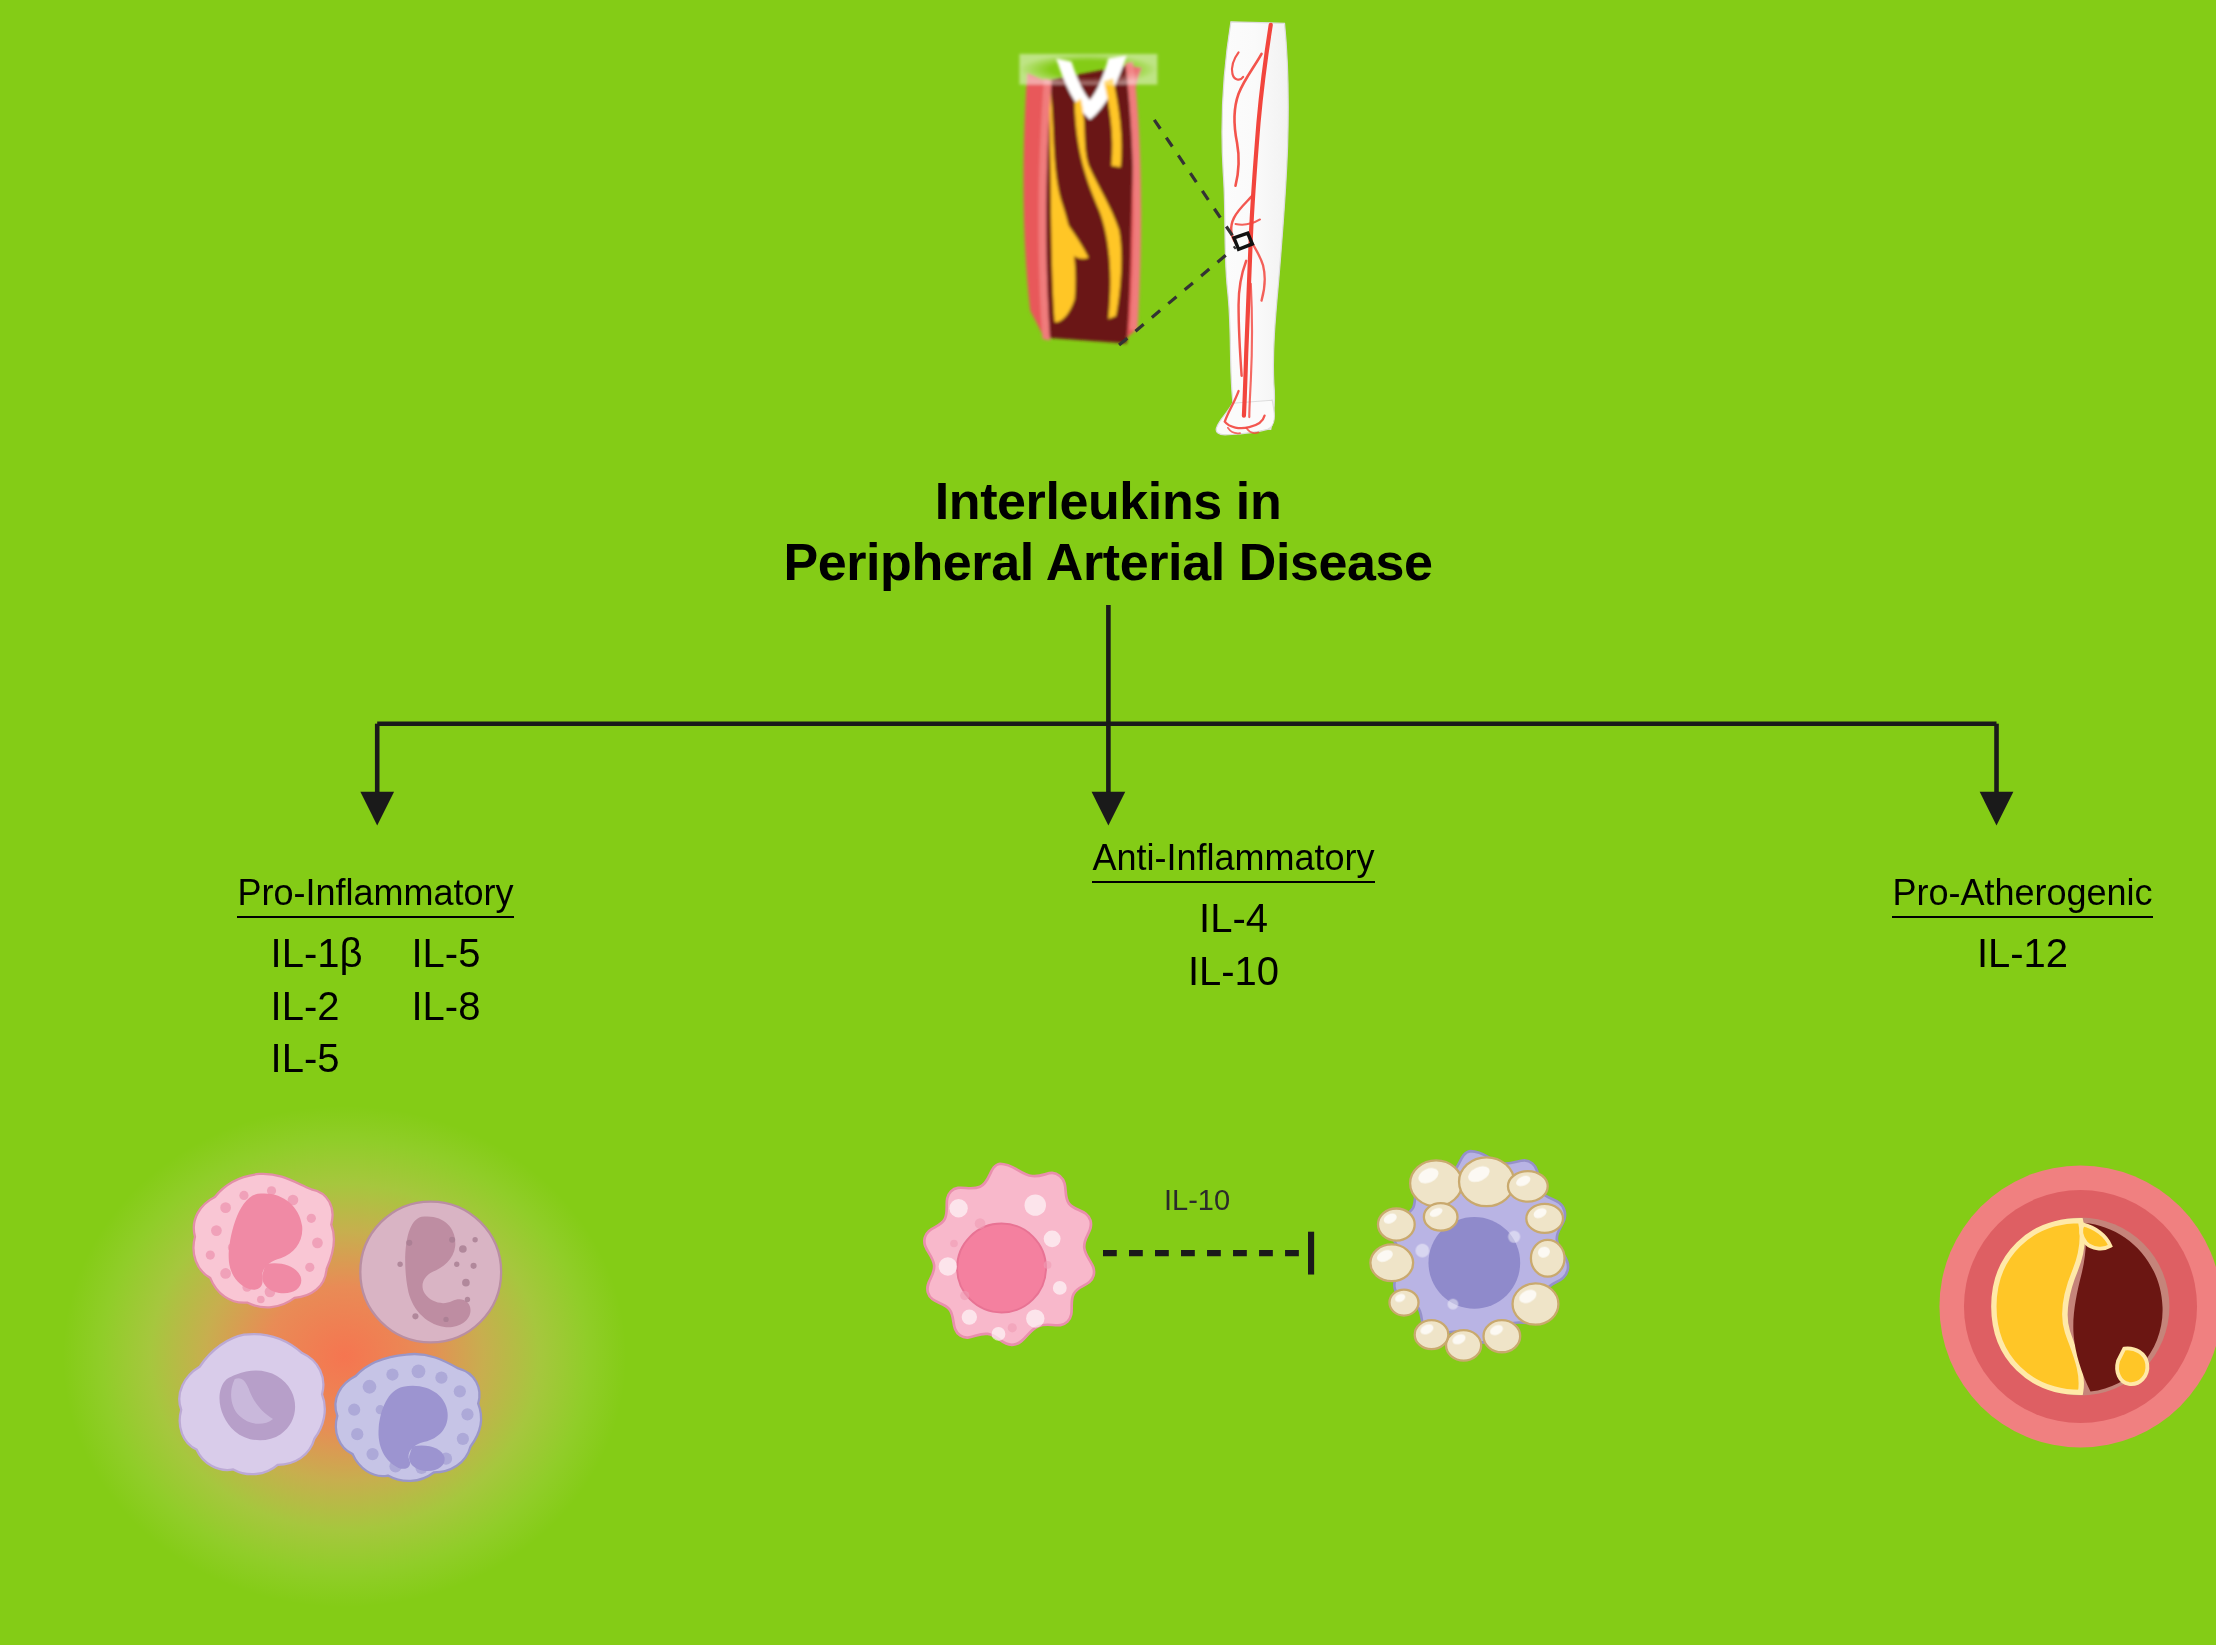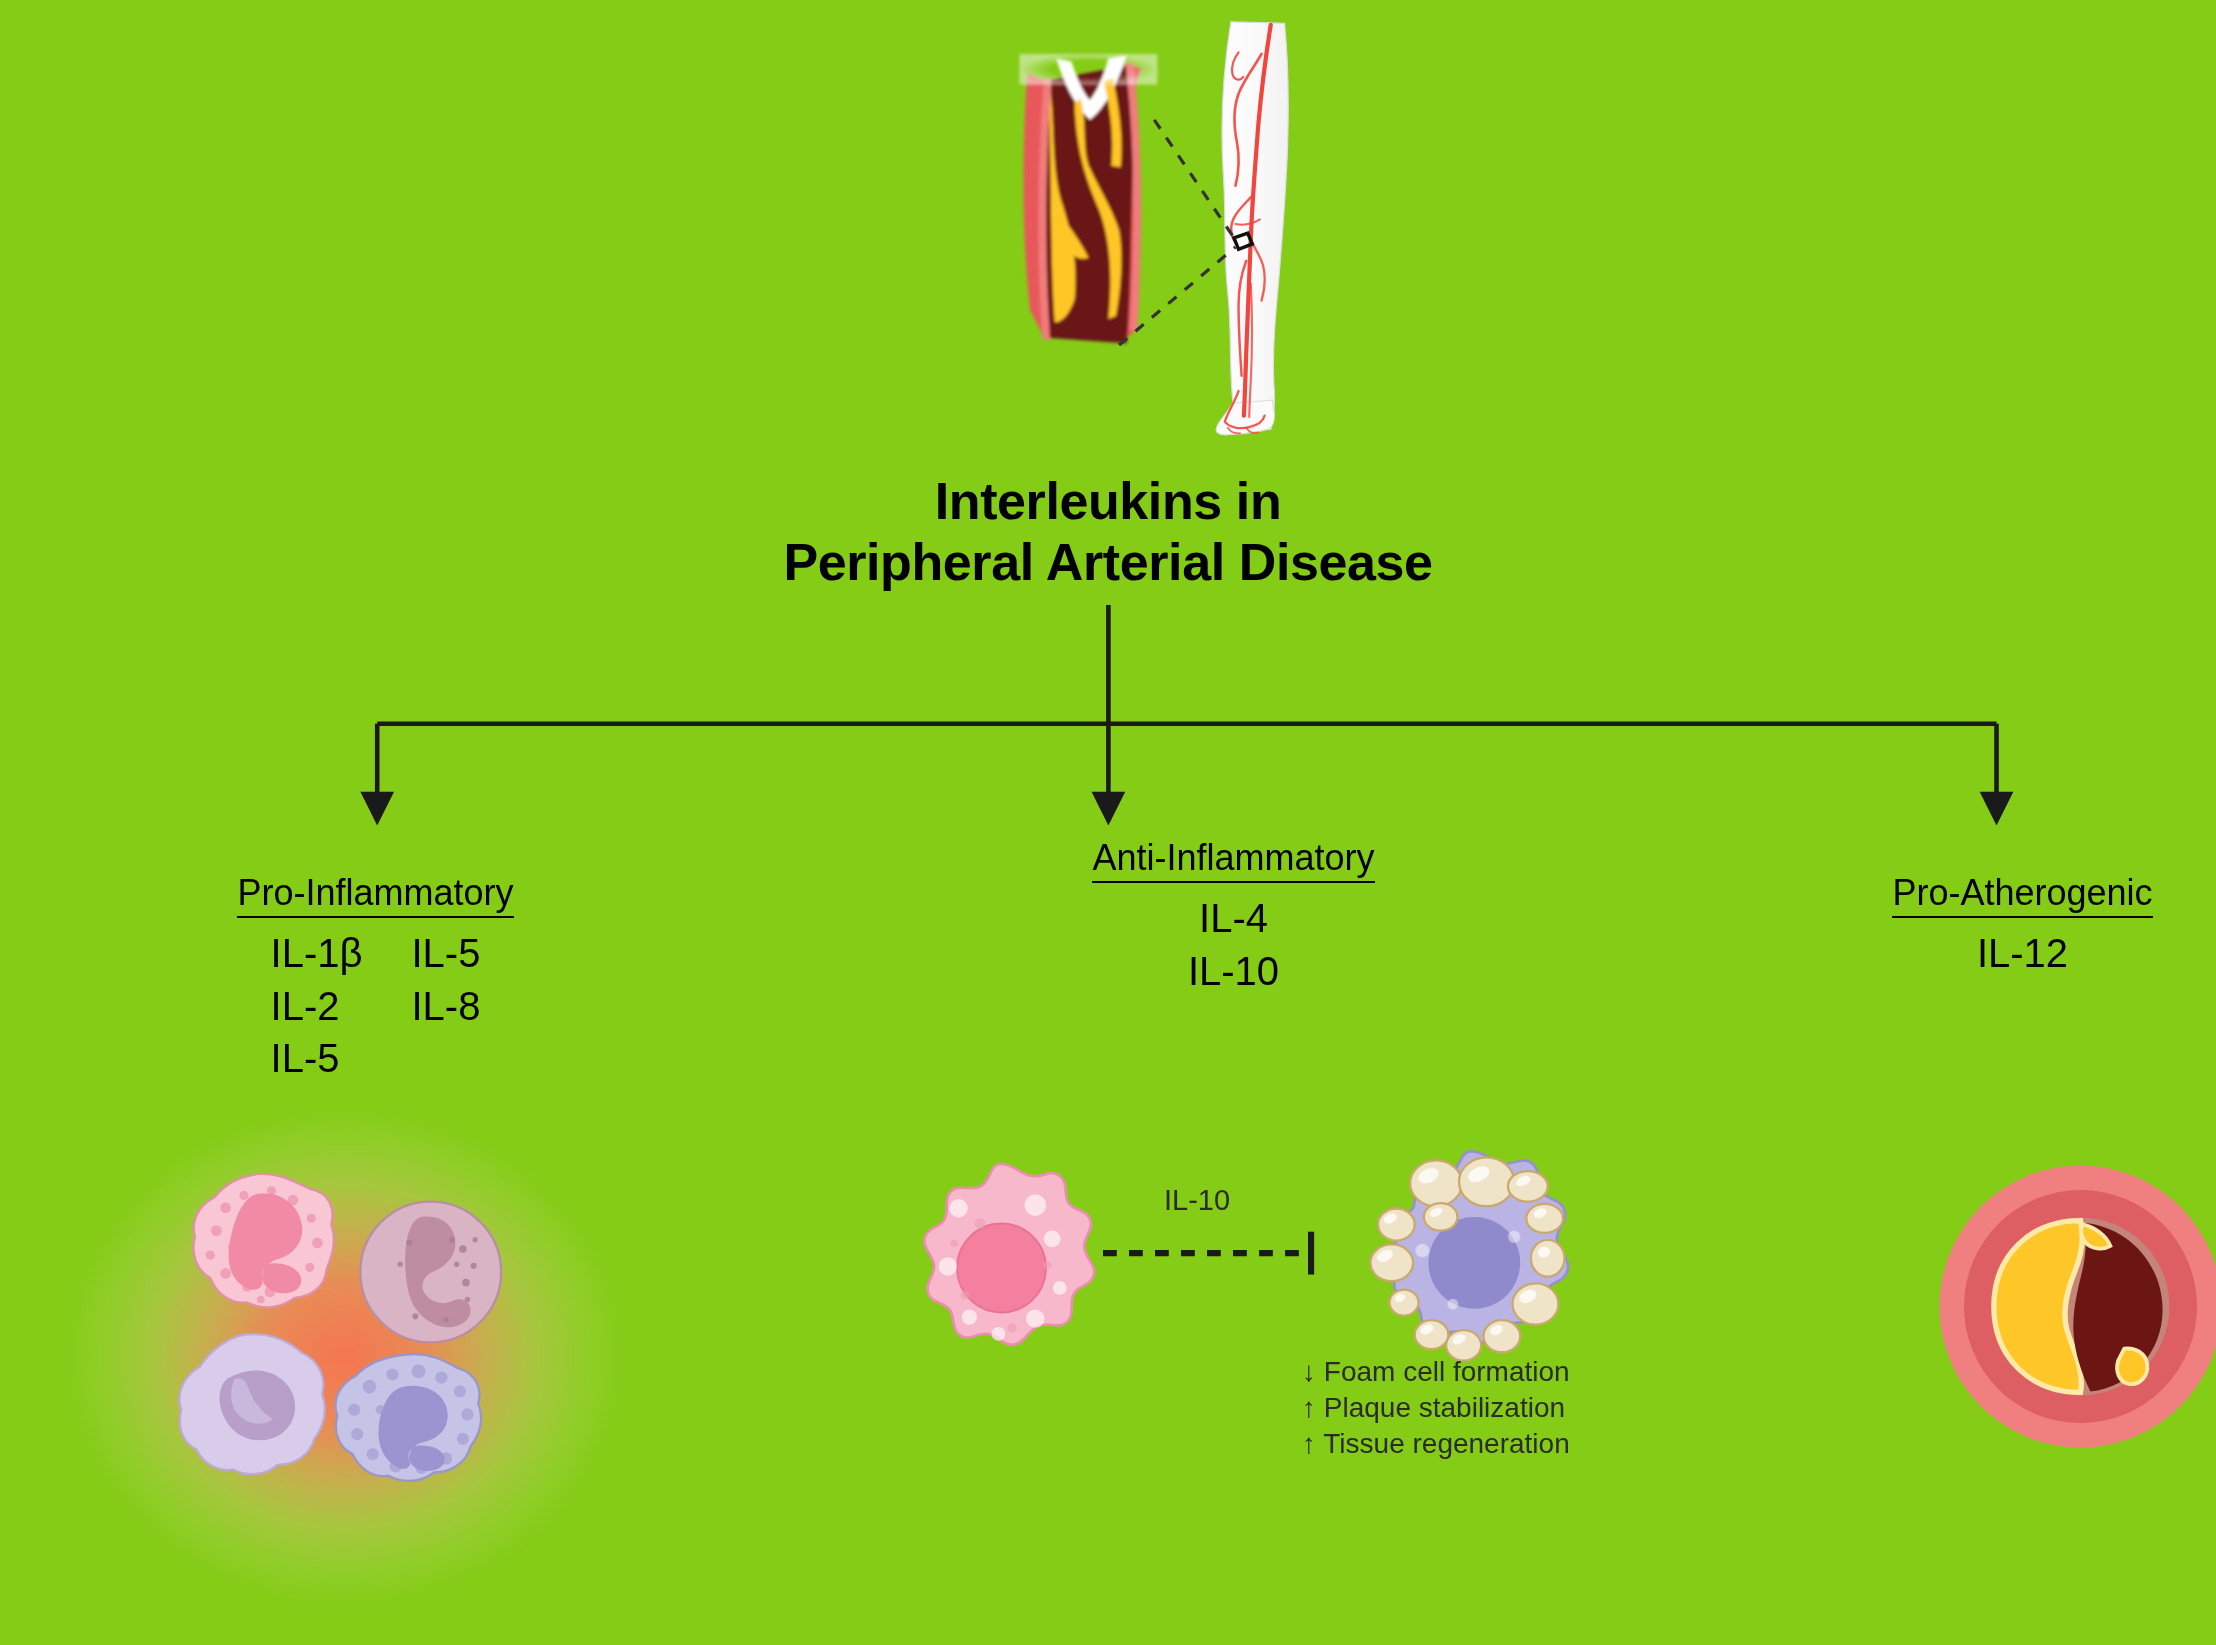--- a/index.html
+++ b/index.html
@@ -391,25 +391,20 @@
         </g>
       </g>
       <g fill="#FFFFFF" opacity="0.45">
         <circle cx="92" cy="142" r="9"></circle>
           <circle cx="212" cy="124" r="8"></circle>
           <circle cx="132" cy="212" r="7"></circle>
       </g>
     </svg>
   </div>
 
-  <div id="effects-list">
-    <span class="effect-line">↓ Foam cell formation</span>
-    <span class="effect-line">↑ Plaque stabilization</span>
-    <span class="effect-line">↑ Tissue regeneration</span>
-  </div>
 
   <div id="artery-cross-section">
     <svg viewBox="0 0 390 390" width="299" height="299">
       <circle cx="195" cy="195" r="184" fill="#F08080"></circle>
       <circle cx="195" cy="195" r="152" fill="#DE5F63"></circle>
       <circle cx="195" cy="195" r="116" fill="#C5847A"></circle>
       <path d="M195,83 C130,83 82,128 82,195 C82,262 130,307 195,307 C200,280 186,252 178,228
                C170,204 178,172 188,148 C196,128 200,104 195,83 Z" fill="#FFC627" stroke="#FFE9A8" stroke-width="7"></path>
       <path d="M200,86 C252,90 300,134 302,196 C304,252 262,300 208,306
                C196,282 188,256 186,232 C184,206 190,178 196,154 C202,130 204,106 200,86 Z" fill="#6B1612"></path>

